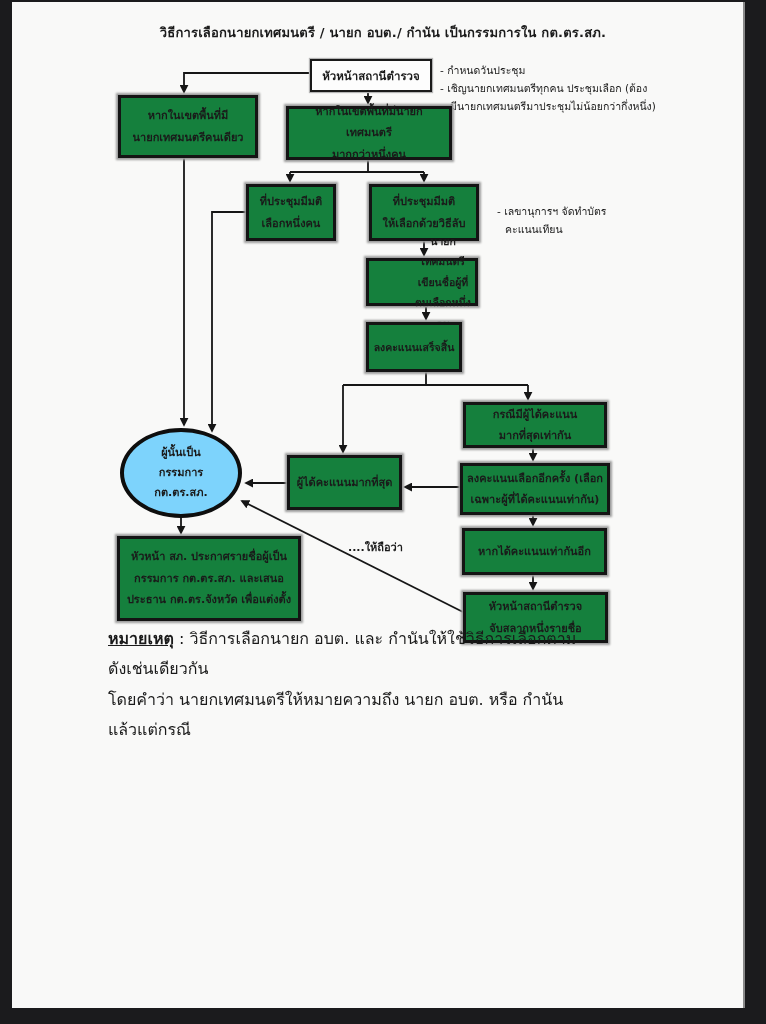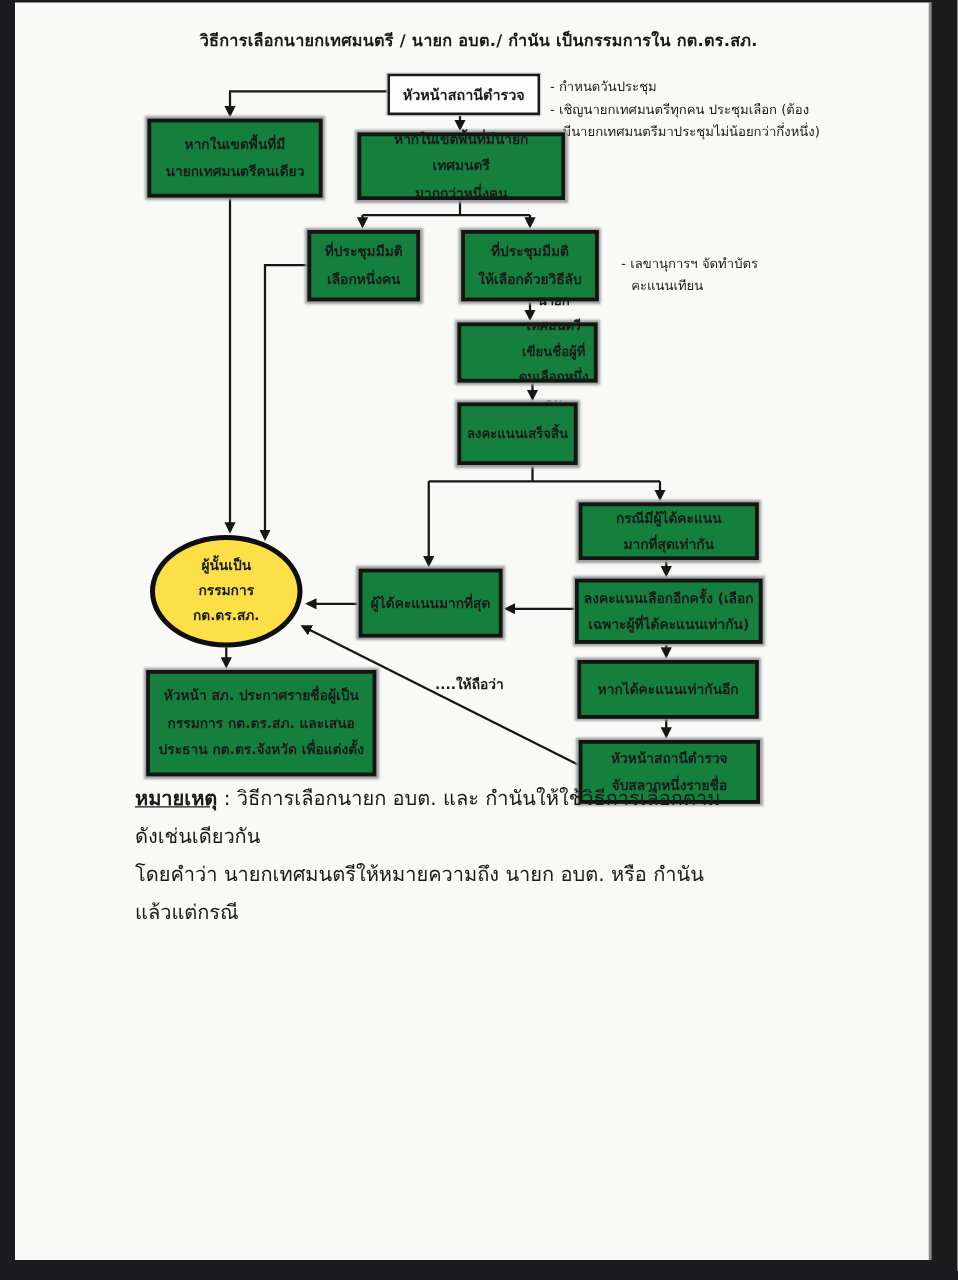--- a/index.html
+++ b/index.html
@@ -29,21 +29,21 @@
   .node-plain{
     border:2px solid #1a1a1a;
     box-shadow:0 0 1px 1px #b5b5b5;
     background:#fdfdfd;
     display:flex;justify-content:center;align-items:center;
     text-align:center;font-weight:bold;font-size:11.5px;
     box-sizing:border-box;
   }
   .ellipse{
     border:4px solid #0e0e0e;border-radius:50%;
-    background:#fde047;
+    background:#7dd3fc;
     display:flex;flex-direction:column;justify-content:center;align-items:center;
     text-align:center;font-weight:bold;font-size:11px;line-height:1.8;
     box-sizing:border-box;
   }
   .note{font-size:10.5px;line-height:1.7;}
   .small{font-size:10.5px;}
   .footnote{font-size:16px;line-height:1.9;}
   .footnote .fn-label{font-weight:bold;text-decoration:underline;}
   .deemed{font-size:11px;font-weight:bold;}
   svg.connectors{position:absolute;left:0;top:0;pointer-events:none;}

